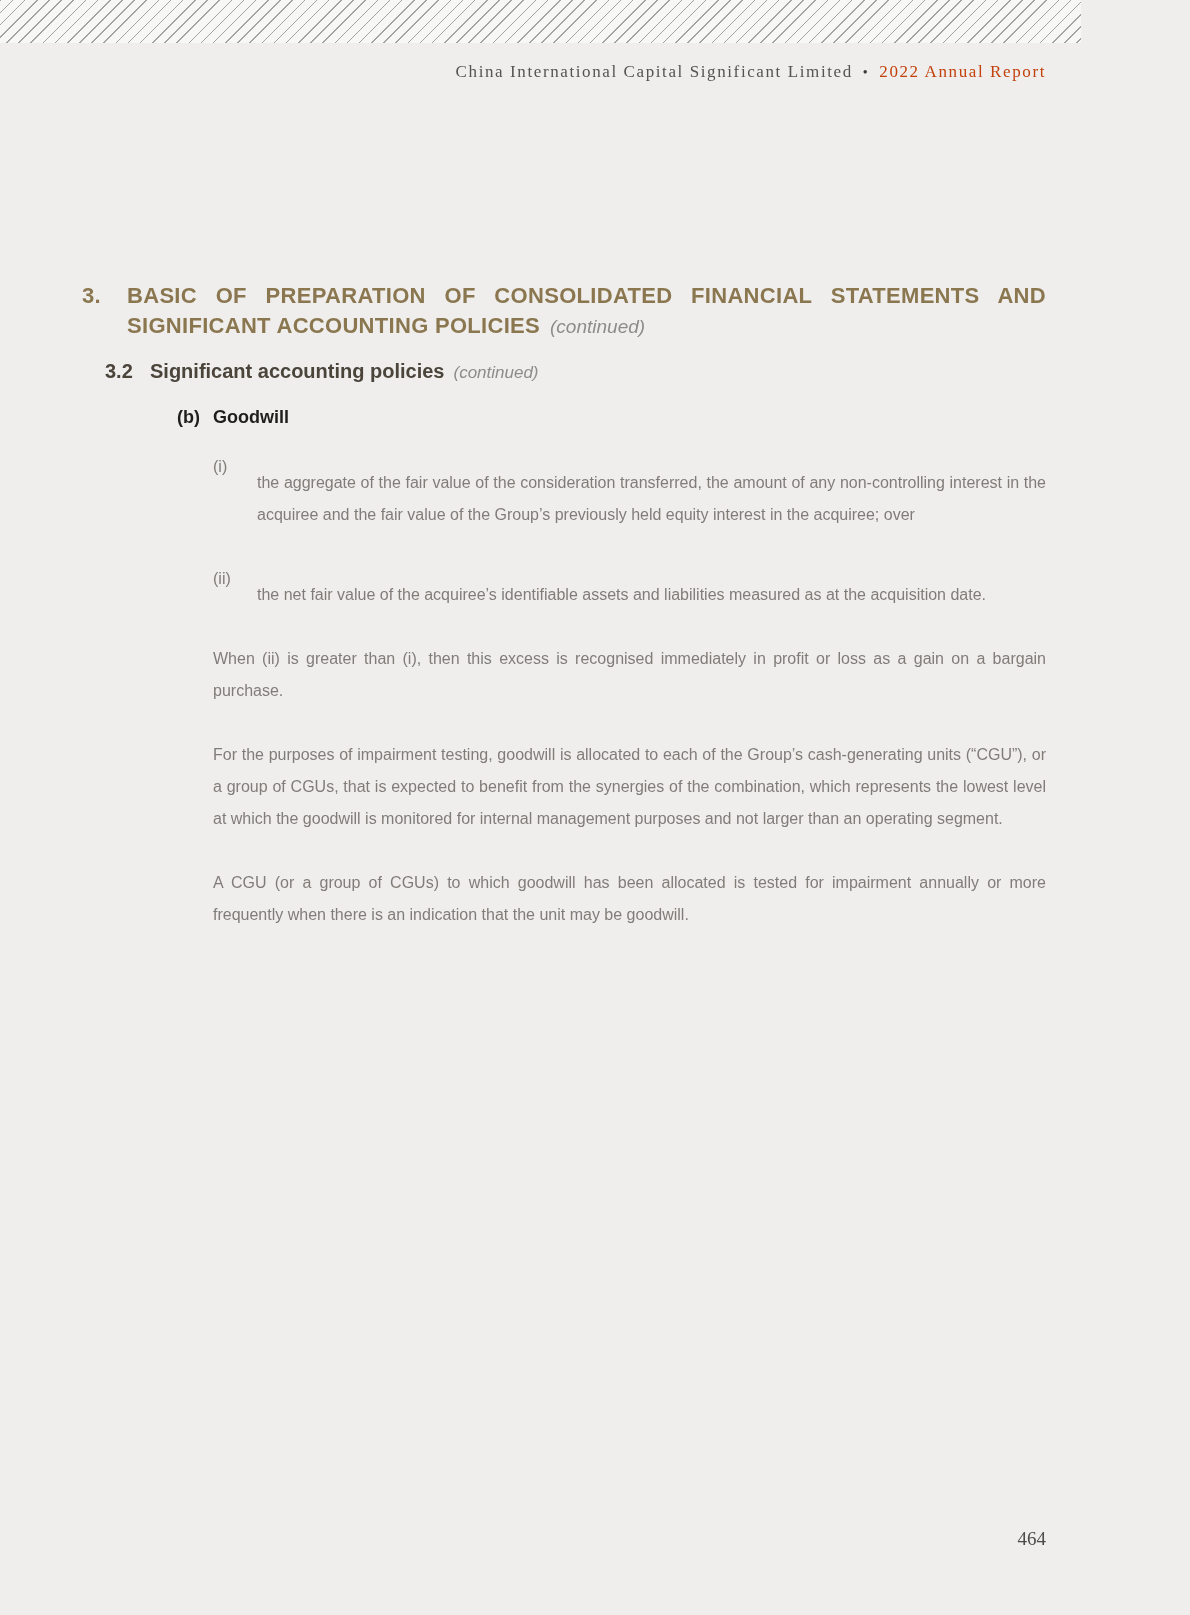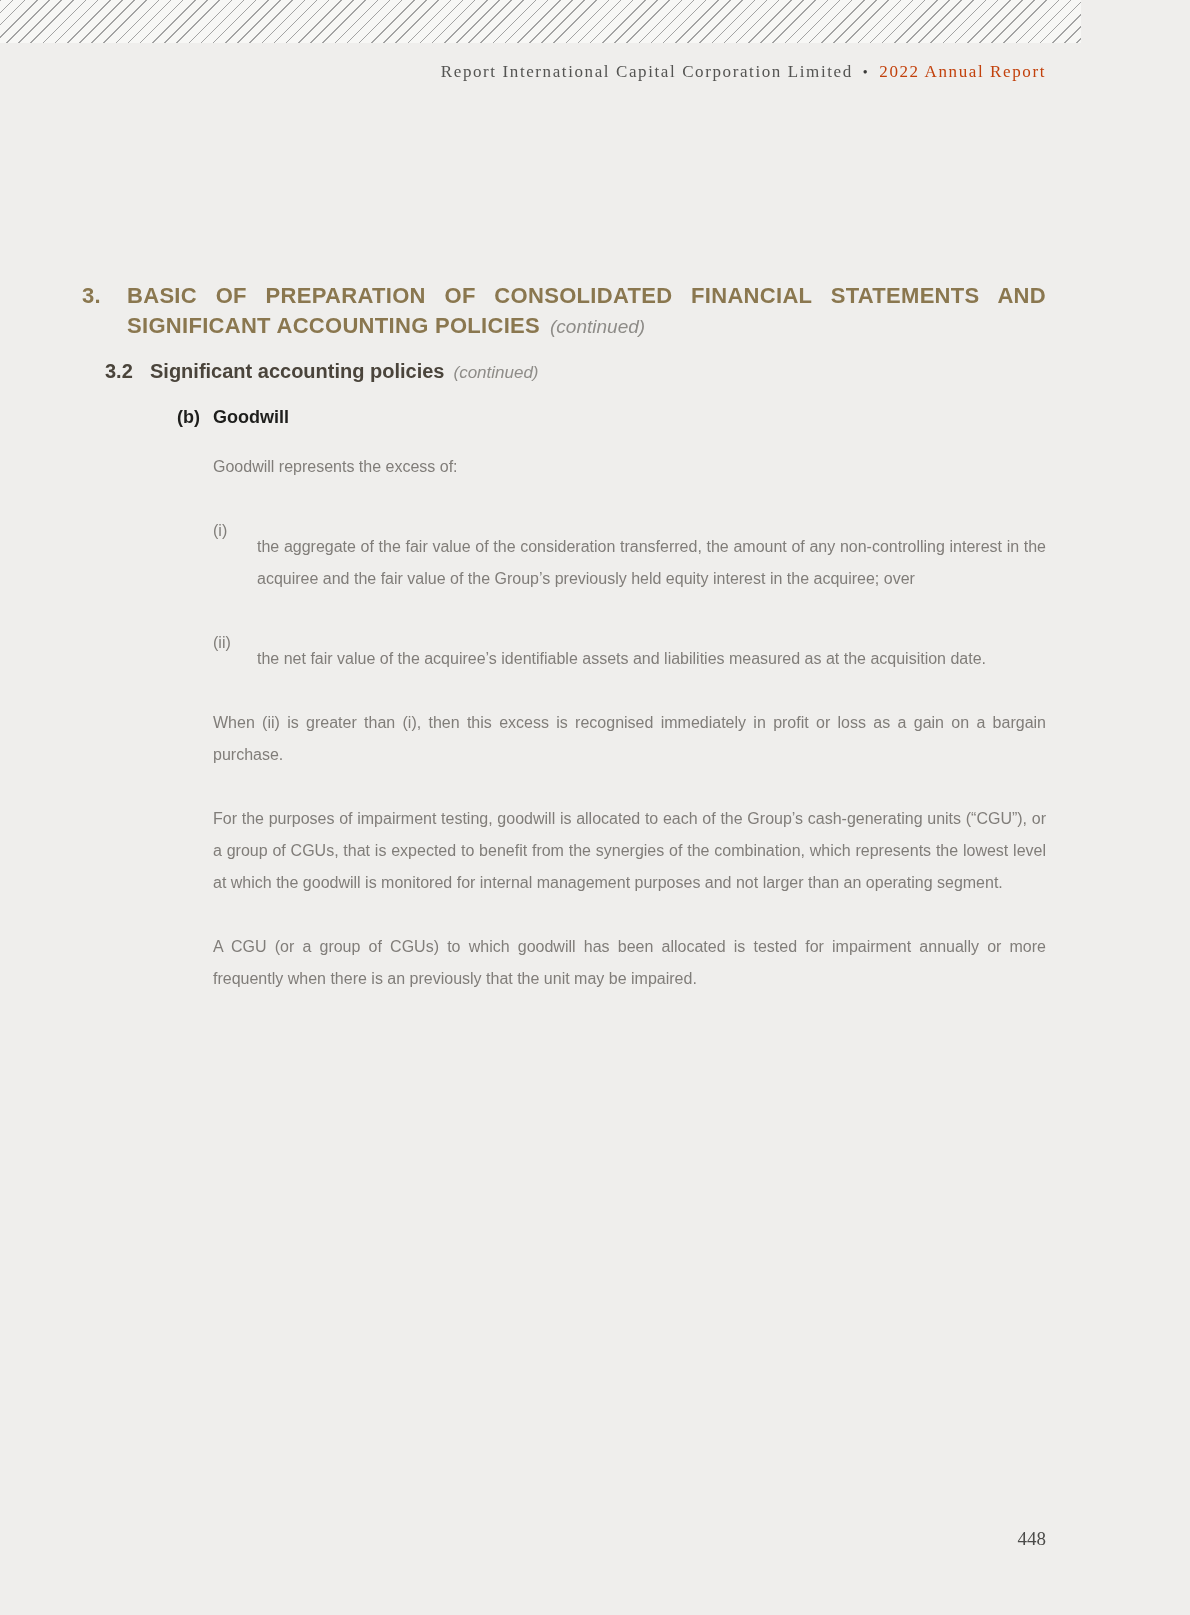--- a/index.html
+++ b/index.html
@@ -129,21 +129,21 @@
   }
 </style>
 </head>
 <body>
 
 <div class="page">
 
   <div class="hatch-band"></div>
 
   <div class="running-header">
-    <span>Report International Capital Corporation Limited</span><span class="sep">•</span><span class="report">2022 Annual Report</span>
+    <span>China International Capital Significant Limited</span><span class="sep">•</span><span class="report">2022 Annual Report</span>
   </div>
 
   <div class="content">
 
     <div class="h1-row">
       <div class="h1-num">3.</div>
       <div class="h1-title"><span>BASIC OF PREPARATION OF CONSOLIDATED FINANCIAL STATEMENTS AND SIGNIFICANT ACCOUNTING POLICIES</span><span class="continued">(continued)</span></div>
     </div>
 
     <div class="h2-row">
@@ -151,34 +151,33 @@
       <div class="h2-title"><span>Significant accounting policies</span><span class="continued">(continued)</span></div>
     </div>
 
     <div class="h3-row">
       <div class="h3-num">(b)</div>
       <div class="h3-title">Goodwill</div>
     </div>
 
     <div class="body-block">
 
-      <p>Goodwill represents the excess of:</p>
 
       <div class="list-row">
         <div class="list-marker">(i)</div>
         <div class="list-text">the aggregate of the fair value of the consideration transferred, the amount of any non-controlling interest in the acquiree and the fair value of the Group’s previously held equity interest in the acquiree; over</div>
       </div>
 
       <div class="list-row">
         <div class="list-marker">(ii)</div>
         <div class="list-text">the net fair value of the acquiree’s identifiable assets and liabilities measured as at the acquisition date.</div>
       </div>
 
       <p>When (ii) is greater than (i), then this excess is recognised immediately in profit or loss as a gain on a bargain purchase.</p>
       <p>For the purposes of impairment testing, goodwill is allocated to each of the Group’s cash-generating units (“CGU”), or a group of CGUs, that is expected to benefit from the synergies of the combination, which represents the lowest level at which the goodwill is monitored for internal management purposes and not larger than an operating segment.</p>
-      <p>A CGU (or a group of CGUs) to which goodwill has been allocated is tested for impairment annually or more frequently when there is an previously that the unit may be impaired.</p>
+      <p>A CGU (or a group of CGUs) to which goodwill has been allocated is tested for impairment annually or more frequently when there is an indication that the unit may be goodwill.</p>
 
     </div>
   </div>
 
-  <div class="page-number">448</div>
+  <div class="page-number">464</div>
 
 </div>
 
 </body></html>

